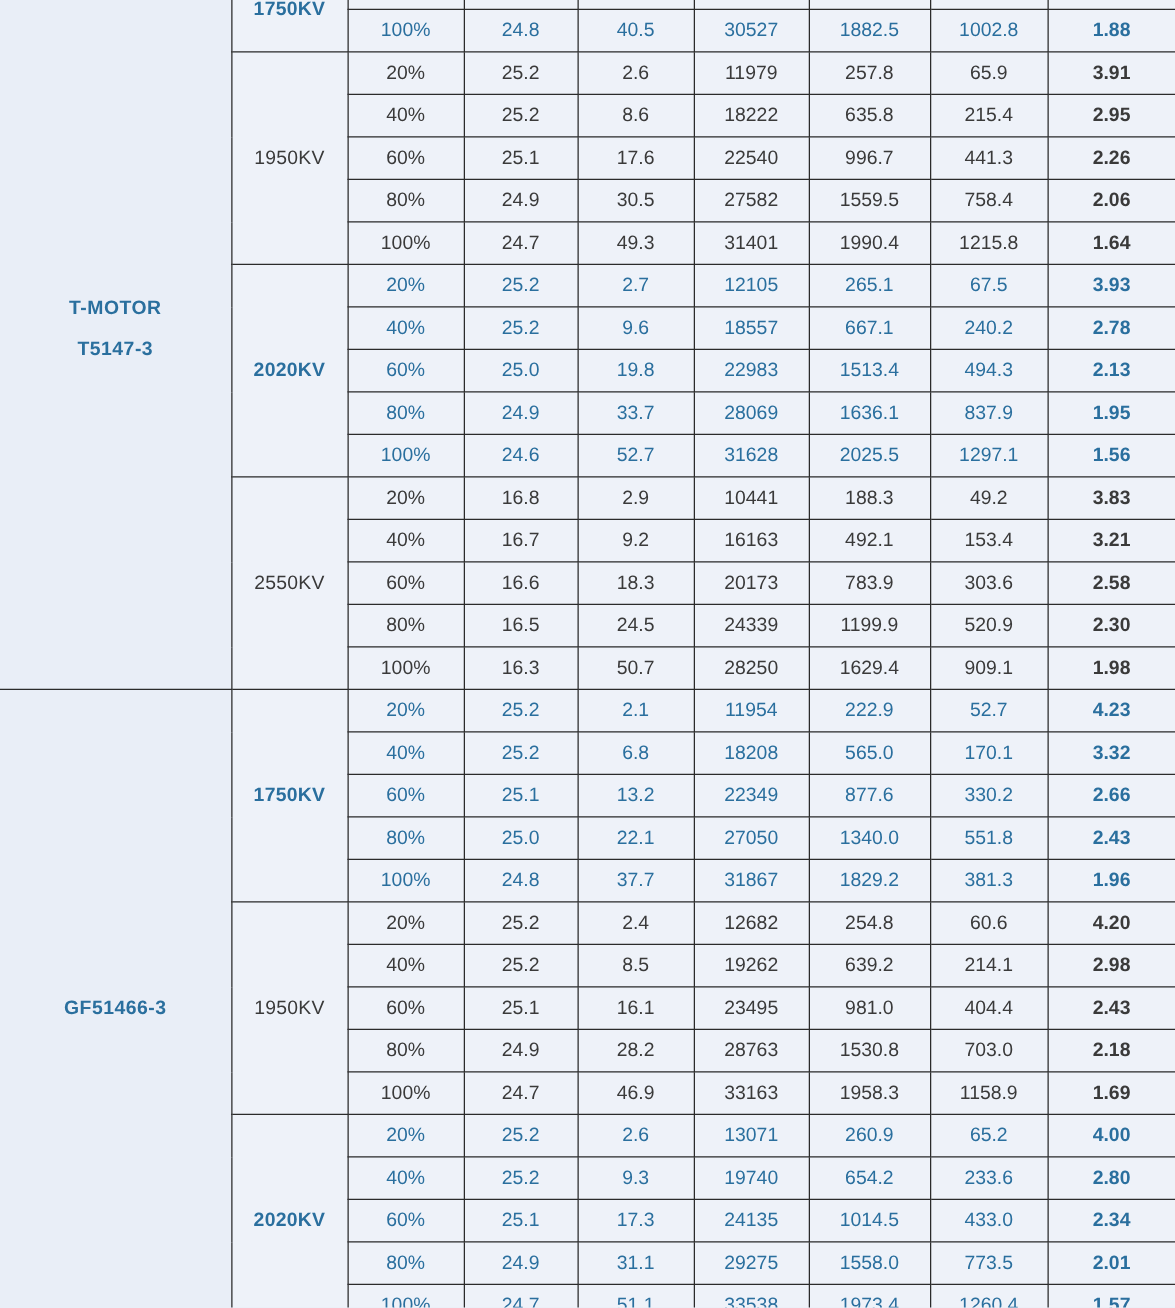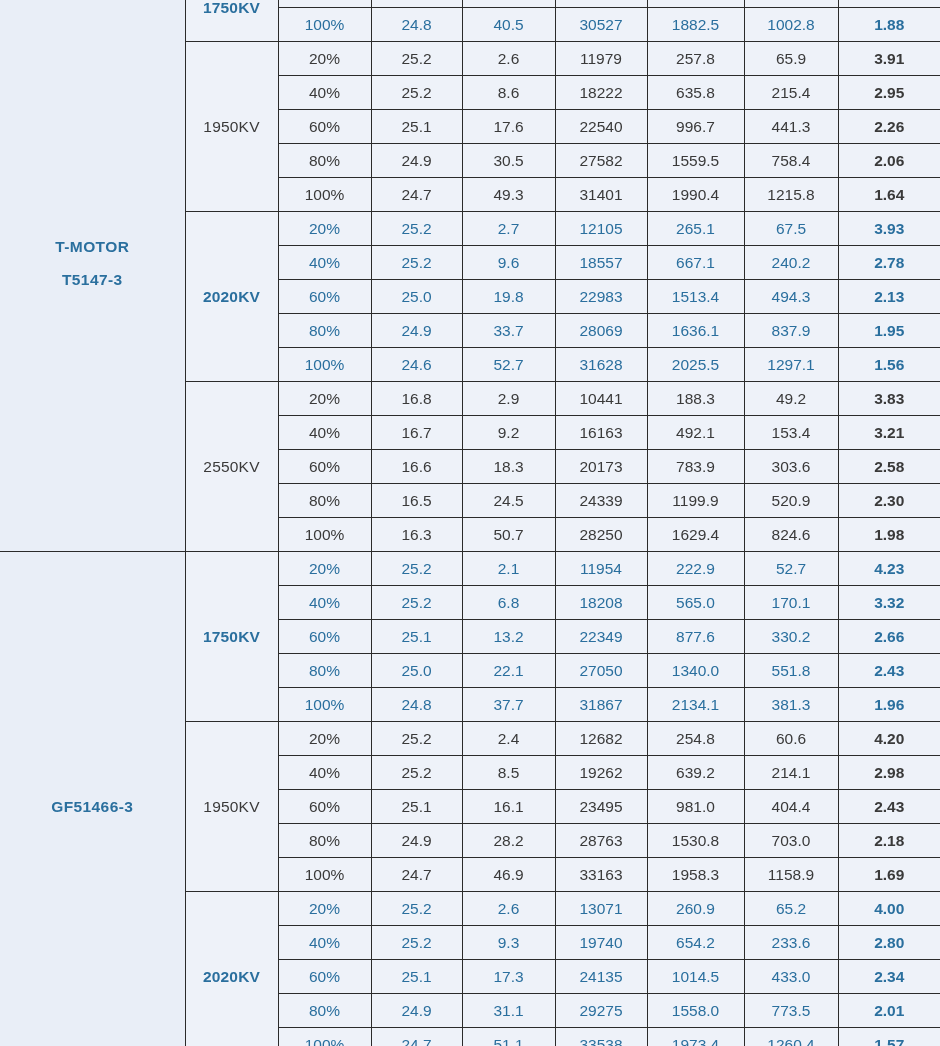--- a/index.html
+++ b/index.html
@@ -264,21 +264,21 @@
           <td>1199.9</td>
           <td>520.9</td>
           <td class="last-col">2.30</td>
         </tr>
         <tr>
           <td>100%</td>
           <td>16.3</td>
           <td>50.7</td>
           <td>28250</td>
           <td>1629.4</td>
-          <td>824.6</td>
+          <td>909.1</td>
           <td class="last-col">1.98</td>
         </tr>
         <tr class="blue">
           <td class="motor-cell" rowspan="15">
             <div>GF51466-3</div>
           </td>
           <td class="kv-cell blue" rowspan="5">1750KV</td>
           <td>20%</td>
           <td>25.2</td>
           <td>2.1</td>
@@ -312,21 +312,21 @@
           <td>27050</td>
           <td>1340.0</td>
           <td>551.8</td>
           <td class="last-col">2.43</td>
         </tr>
         <tr class="blue">
           <td>100%</td>
           <td>24.8</td>
           <td>37.7</td>
           <td>31867</td>
-          <td>2134.1</td>
+          <td>1829.2</td>
           <td>381.3</td>
           <td class="last-col">1.96</td>
         </tr>
         <tr>
           <td class="kv-cell" rowspan="5">1950KV</td>
           <td>20%</td>
           <td>25.2</td>
           <td>2.4</td>
           <td>12682</td>
           <td>254.8</td>

